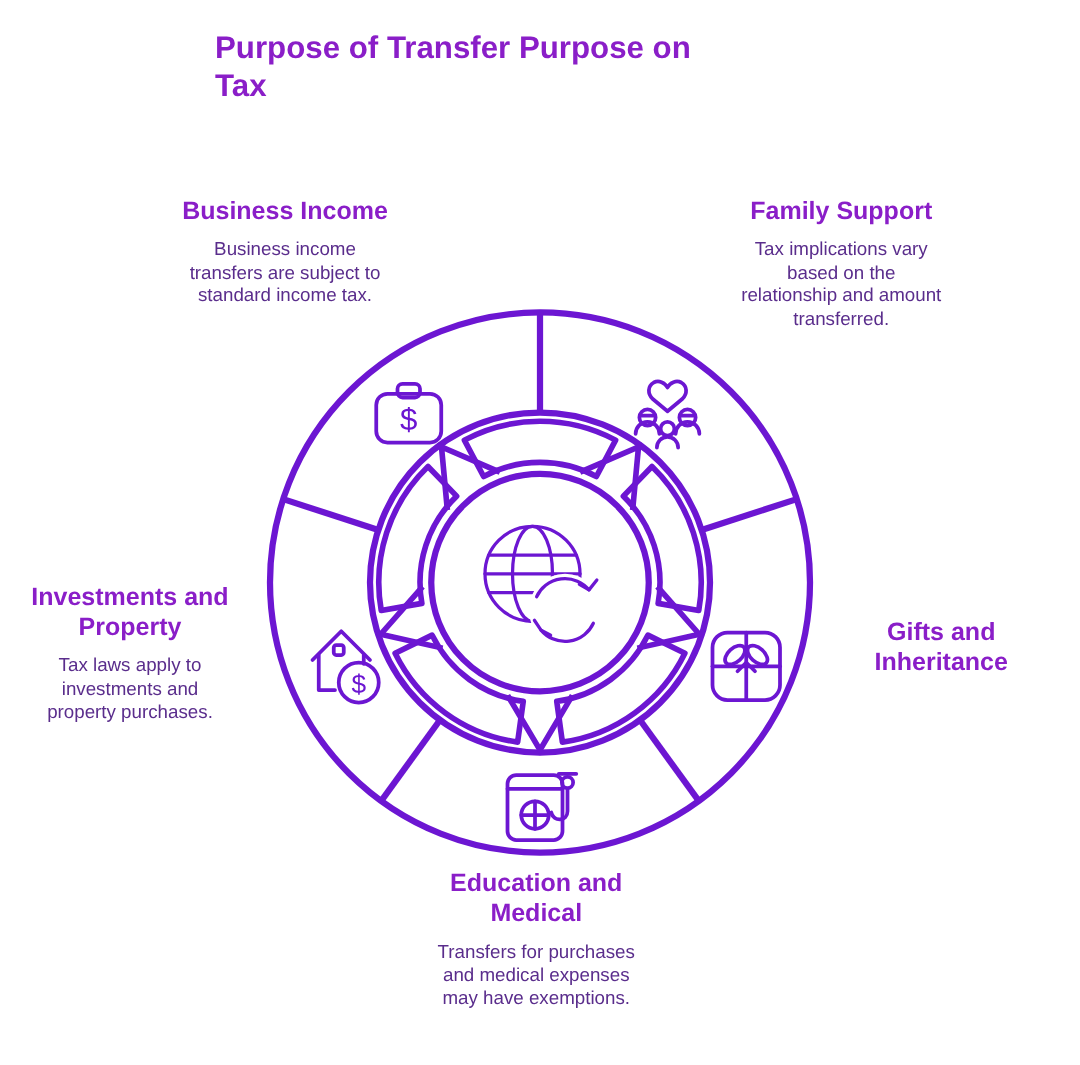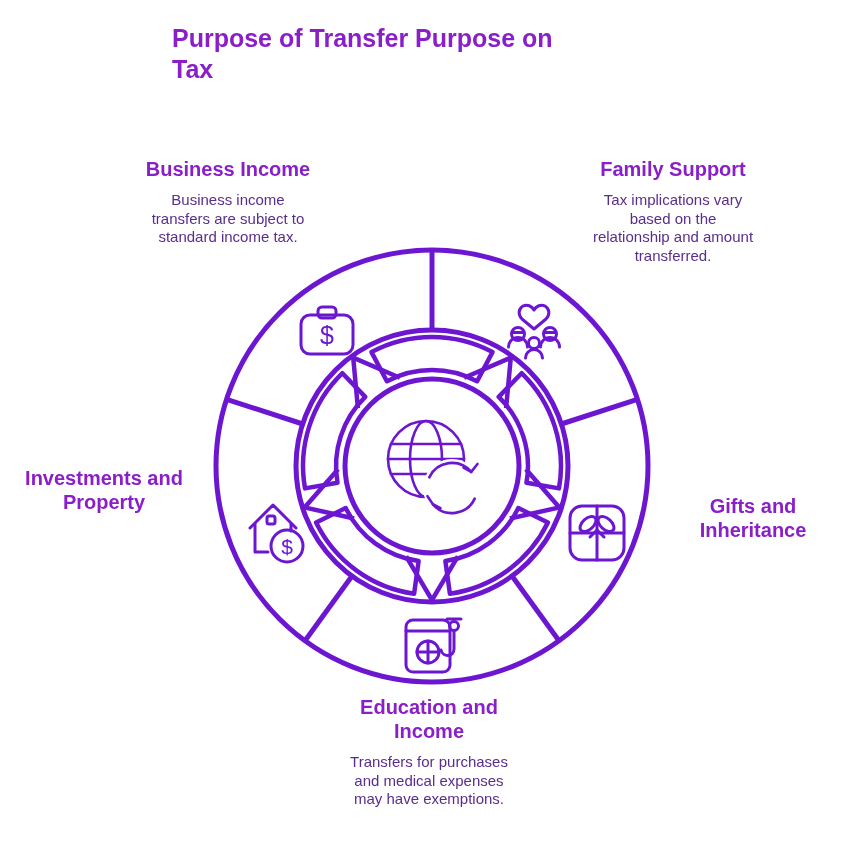--- a/index.html
+++ b/index.html
@@ -147,24 +147,27 @@
 transferred.</div>
   </div>
 
   <div class="seg-block" id="block-gifts">
     <div class="seg-heading">Gifts and
 Inheritance</div>
   </div>
 
   <div class="seg-block" id="block-education">
     <div class="seg-heading">Education and
-Income</div>
+Medical</div>
     <div class="seg-body">Transfers for purchases
 and medical expenses
 may have exemptions.</div>
   </div>
 
   <div class="seg-block" id="block-investments">
     <div class="seg-heading">Investments and
 Property</div>
+    <div class="seg-body">Tax laws apply to
+investments and
+property purchases.</div>
   </div>
 
 </div>
 
 </body></html>

